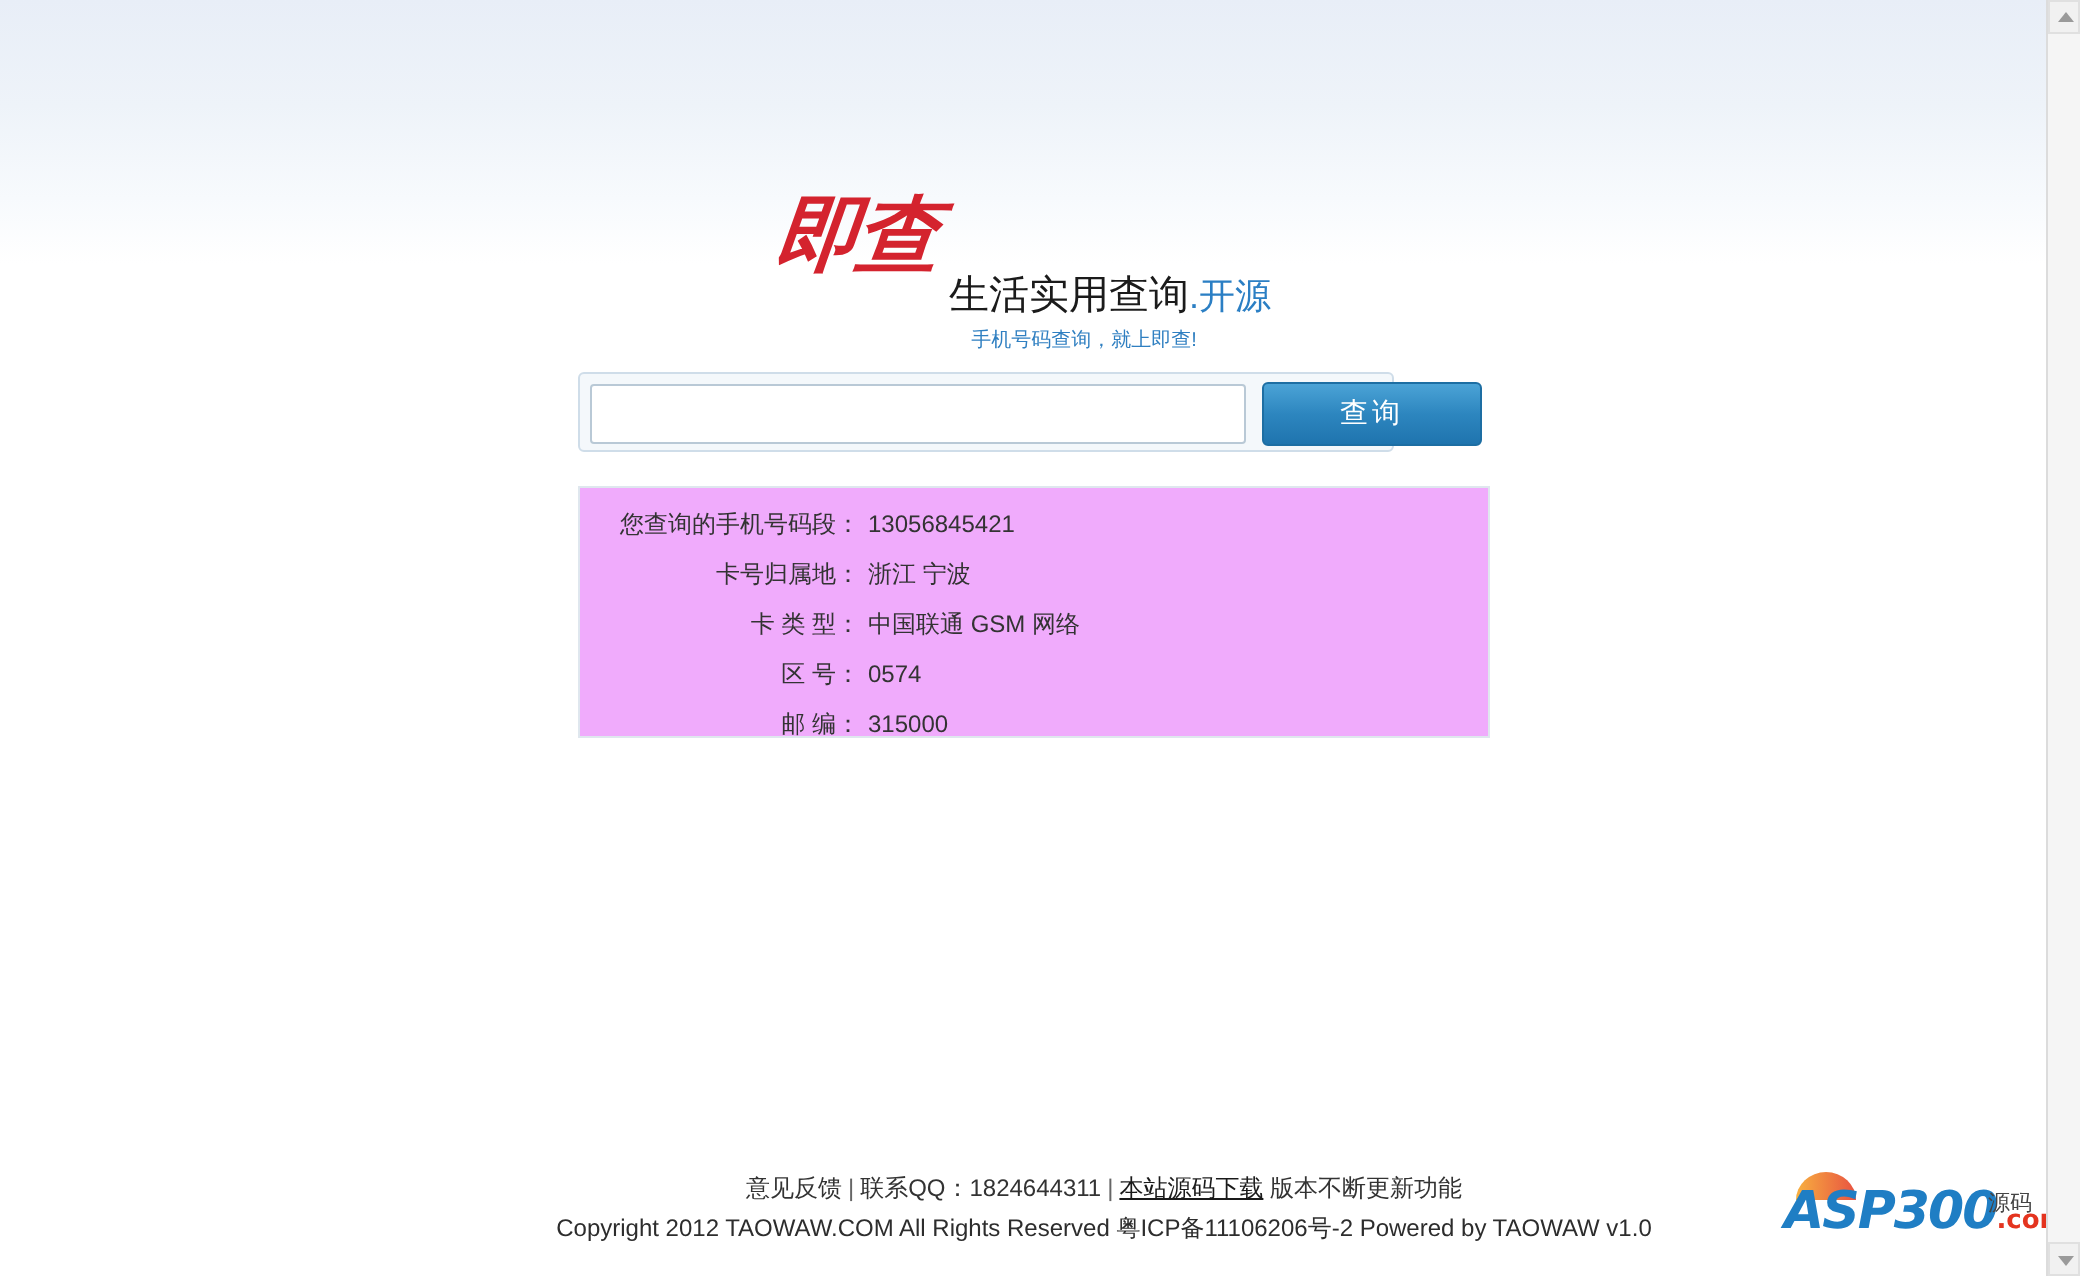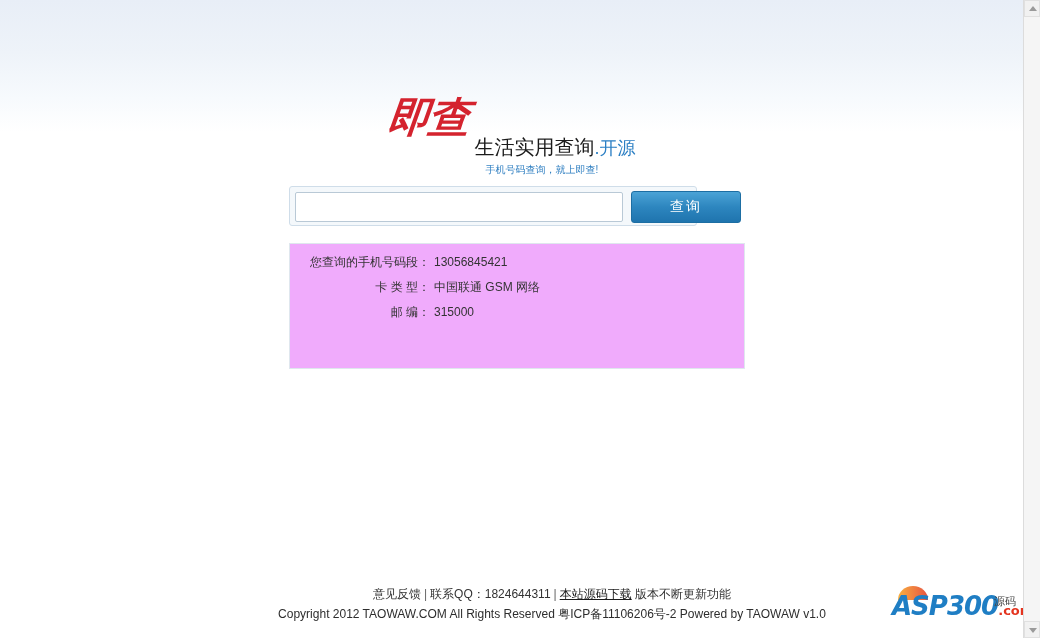--- a/index.html
+++ b/index.html
@@ -278,21 +278,27 @@
 <div class="search-wrap">
   <input class="search-input" type="text" placeholder="" value="" style="">
   <button class="search-button">查询</button>
 </div>
 
 <div class="result-panel">
   <div class="result-row first">
     <span class="result-label">您查询的手机号码段：</span><span class="result-value">13056845421</span>
   </div>
   <div class="result-row">
+    <span class="result-label">卡号归属地：</span><span class="result-value">浙江  宁波</span>
+  </div>
+  <div class="result-row">
     <span class="result-label">卡 类 型：</span><span class="result-value">中国联通  GSM 网络</span>
+  </div>
+  <div class="result-row">
+    <span class="result-label">区  号：</span><span class="result-value">0574</span>
   </div>
   <div class="result-row">
     <span class="result-label">邮  编：</span><span class="result-value">315000</span>
   </div>
 </div>
 
 <div class="footer">
   <div class="line1">
     <a href="#">意见反馈</a><span class="sep">|</span><span>联系QQ：1824644311</span><span class="sep">|</span><a href="#" class="underlined">本站源码下载</a> <span>版本不断更新功能</span>
   </div>

